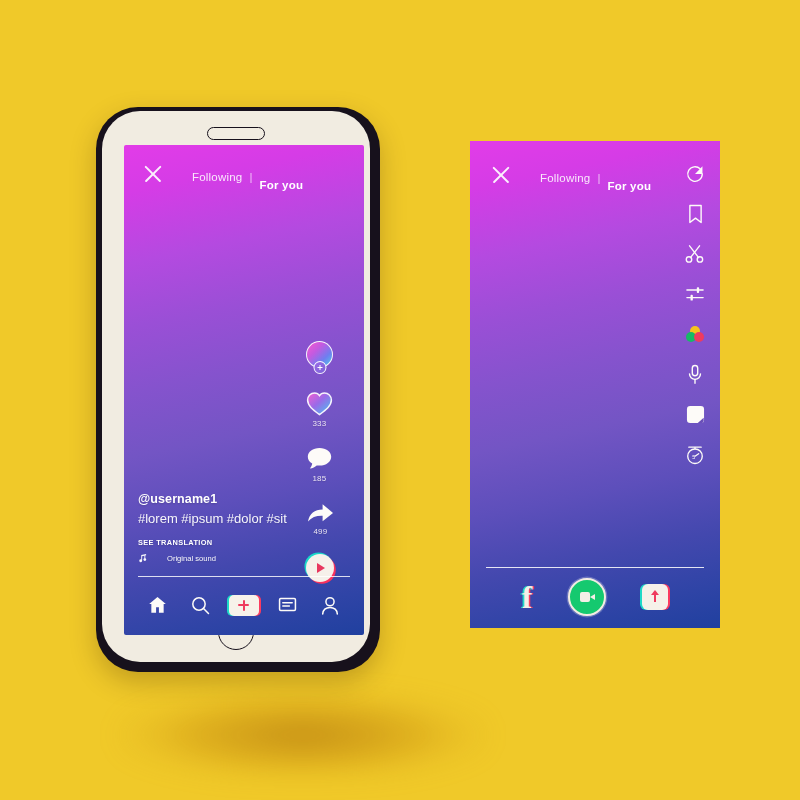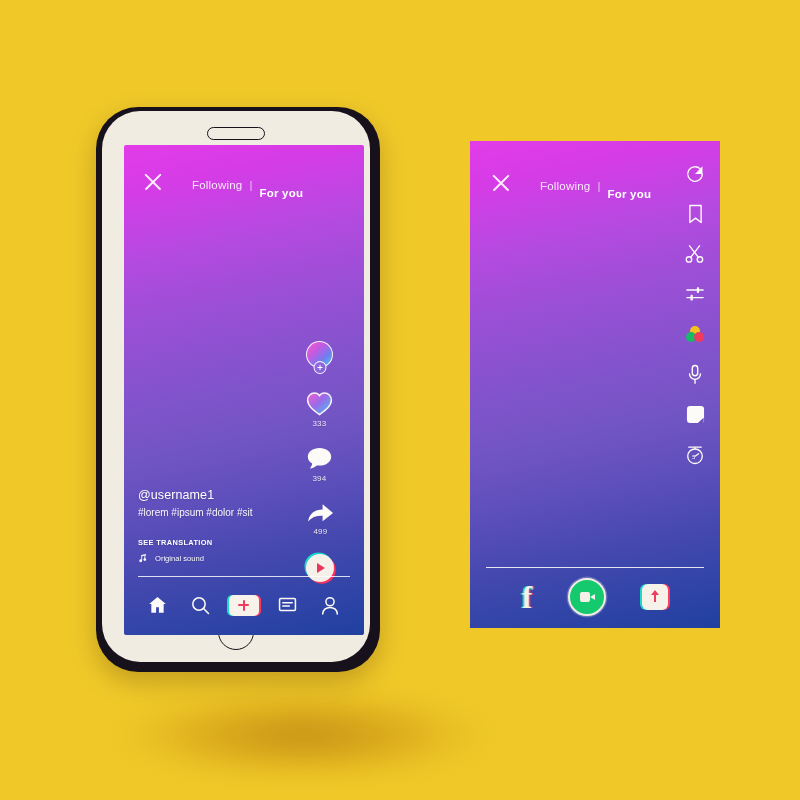--- a/index.html
+++ b/index.html
@@ -53,21 +53,21 @@
   }
   .screen-left{
     left:22px;top:34px;width:240px;height:490px;border-radius:2px;
   }
   .screen-right{
     left:470px;top:141px;width:250px;height:487px;
   }
 
   
   .top-bar{
-    position:absolute;left:0;top:8px;right:0;height:56px;
+    position:absolute;left:0;top:0;right:0;height:56px;
     display:flex;align-items:center;
   }
   .close-x{
     position:absolute;width:22px;height:22px;opacity:.92;
   }
   .close-x:before,.close-x:after{
     content:"";position:absolute;left:0;top:50%;width:100%;height:1.5px;
     background:#fff;border-radius:1px;
   }
   .close-x:before{transform:rotate(45deg);}
@@ -124,25 +124,25 @@
     border-left:8px solid #e8365f;
     border-top:5px solid transparent;
     border-bottom:5px solid transparent;
   }
 
   
   .caption{
     position:absolute;left:14px;bottom:72px;width:150px;color:#fff;
     text-shadow:0 1px 2px rgba(0,0,0,.16);
   }
-  .cap-user{font-size:12.5px;font-weight:400;letter-spacing:.1px;margin-bottom:5px;}
+  .cap-user{font-size:12.5px;font-weight:700;letter-spacing:.1px;margin-bottom:5px;}
   .cap-desc{font-size:7.6px;line-height:1.45;opacity:.95;margin-bottom:5px;}
-  .cap-tags{font-size:10px;opacity:.95;margin-bottom:20px;}
+  .cap-tags{font-size:13px;opacity:.95;margin-bottom:12px;}
   .cap-trans{font-size:7.4px;font-weight:700;letter-spacing:.35px;margin-bottom:7px;margin-top:6px;}
-  .cap-sound{display:flex;align-items:center;gap:8px;font-size:7.6px;opacity:.96;}
+  .cap-sound{display:flex;align-items:center;gap:20px;font-size:7.6px;opacity:.96;}
 
   .divider{
     position:absolute;left:14px;right:14px;bottom:58px;height:1px;
     background:rgba(255,255,255,.82);
   }
 
   
   .nav{
     position:absolute;left:0;right:0;bottom:12px;height:36px;
     display:flex;align-items:center;justify-content:space-around;
@@ -279,21 +279,21 @@
             </svg>
             <span class="rail-count">333</span>
           </div>
 
           <div class="rail-gap"></div>
 
           <div class="rail-item">
             <svg width="27" height="25" viewBox="0 0 27 25">
               <path d="M13.5 2C6.9 2 1.8 5.9 1.8 10.7c0 2.8 1.7 5.3 4.4 6.9-.2 1.6-1 3.4-2.3 5 2.8-.5 5.2-1.8 6.8-3.2 0.9.1 1.8.2 2.8.2 6.6 0 11.7-3.9 11.7-8.9S20.1 2 13.5 2z" fill="#fdfbf8"></path>
             </svg>
-            <span class="rail-count">394</span>
+            <span class="rail-count">185</span>
           </div>
 
           <div class="rail-gap"></div>
 
           <div class="rail-item">
             <svg width="29" height="23" viewBox="0 0 29 23">
               <path d="M2 20.5C3.4 12.6 8.6 8.8 16.6 8.6V3.2L27 11.9l-10.4 8.3v-5.4C10.4 14.6 5.6 16.3 2 20.5z" fill="#fdfbf8"></path>
             </svg>
             <span class="rail-count">499</span>
           </div>

